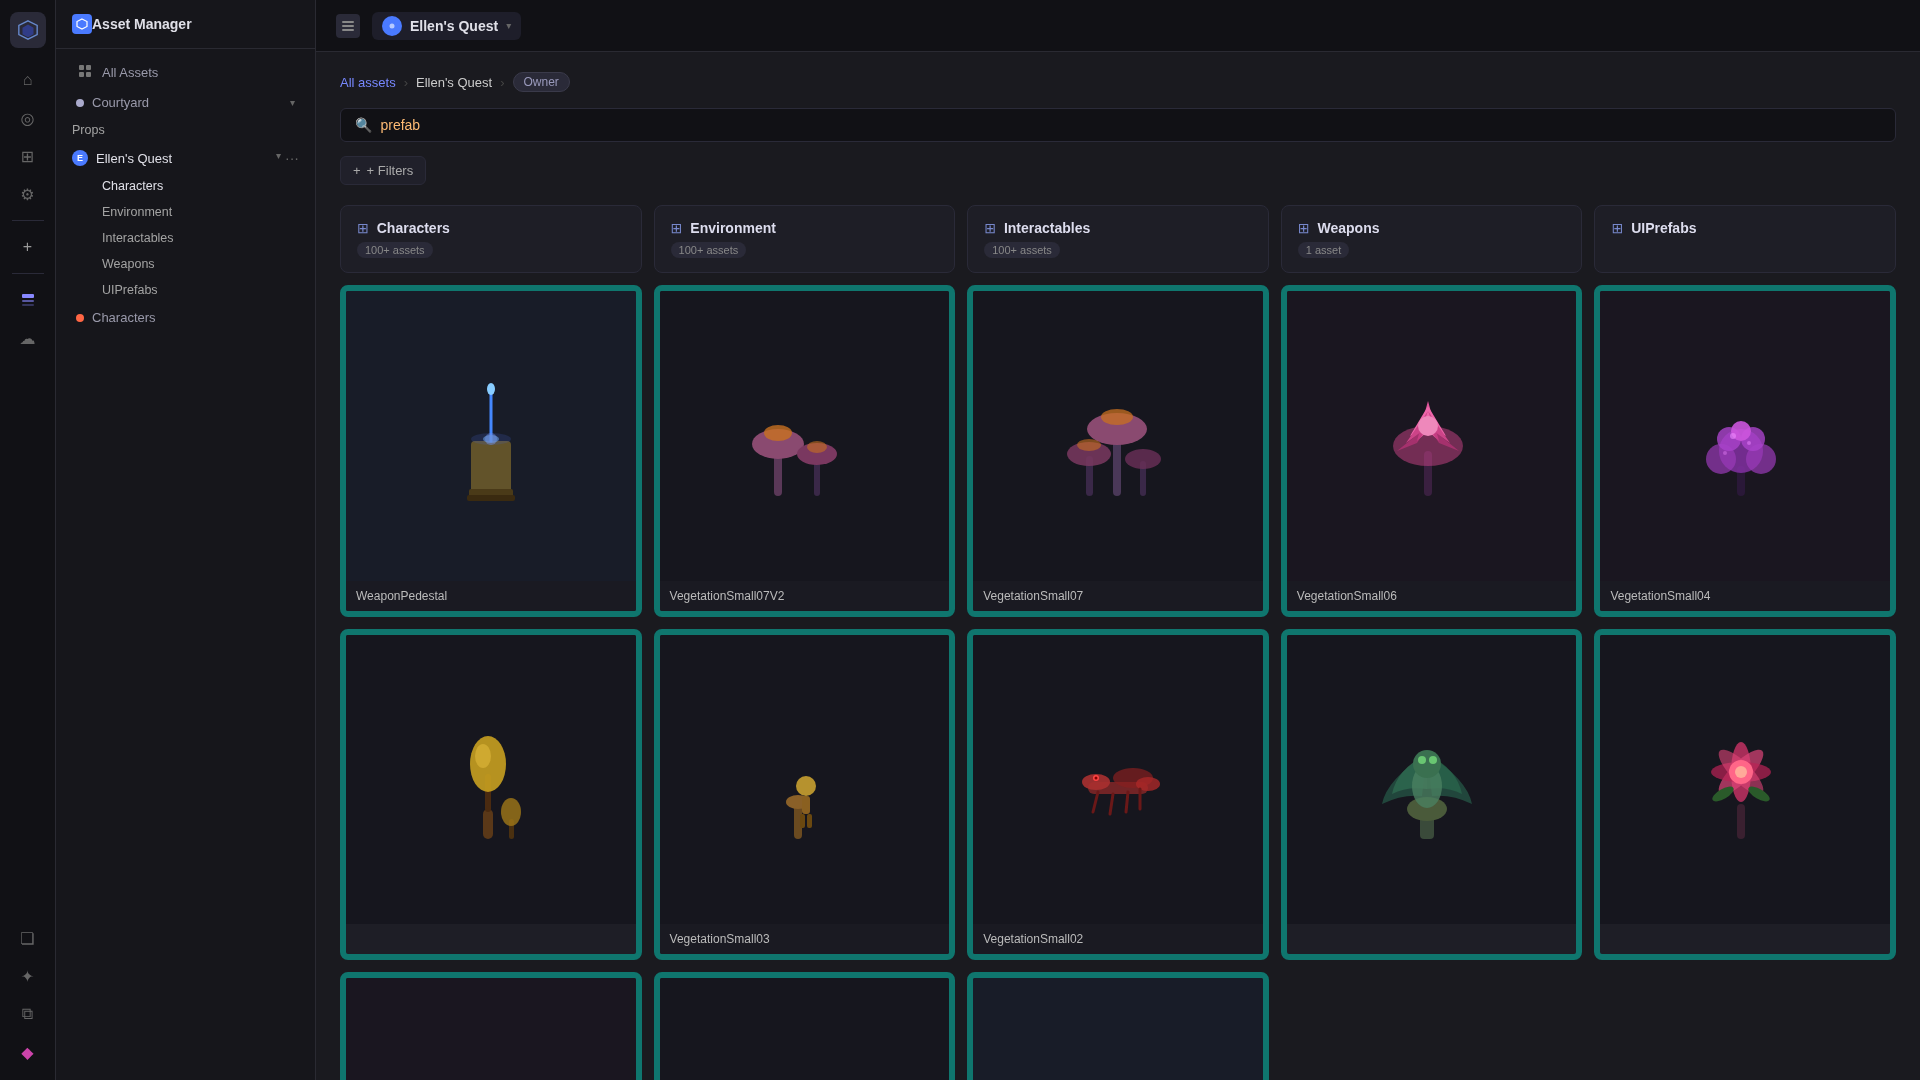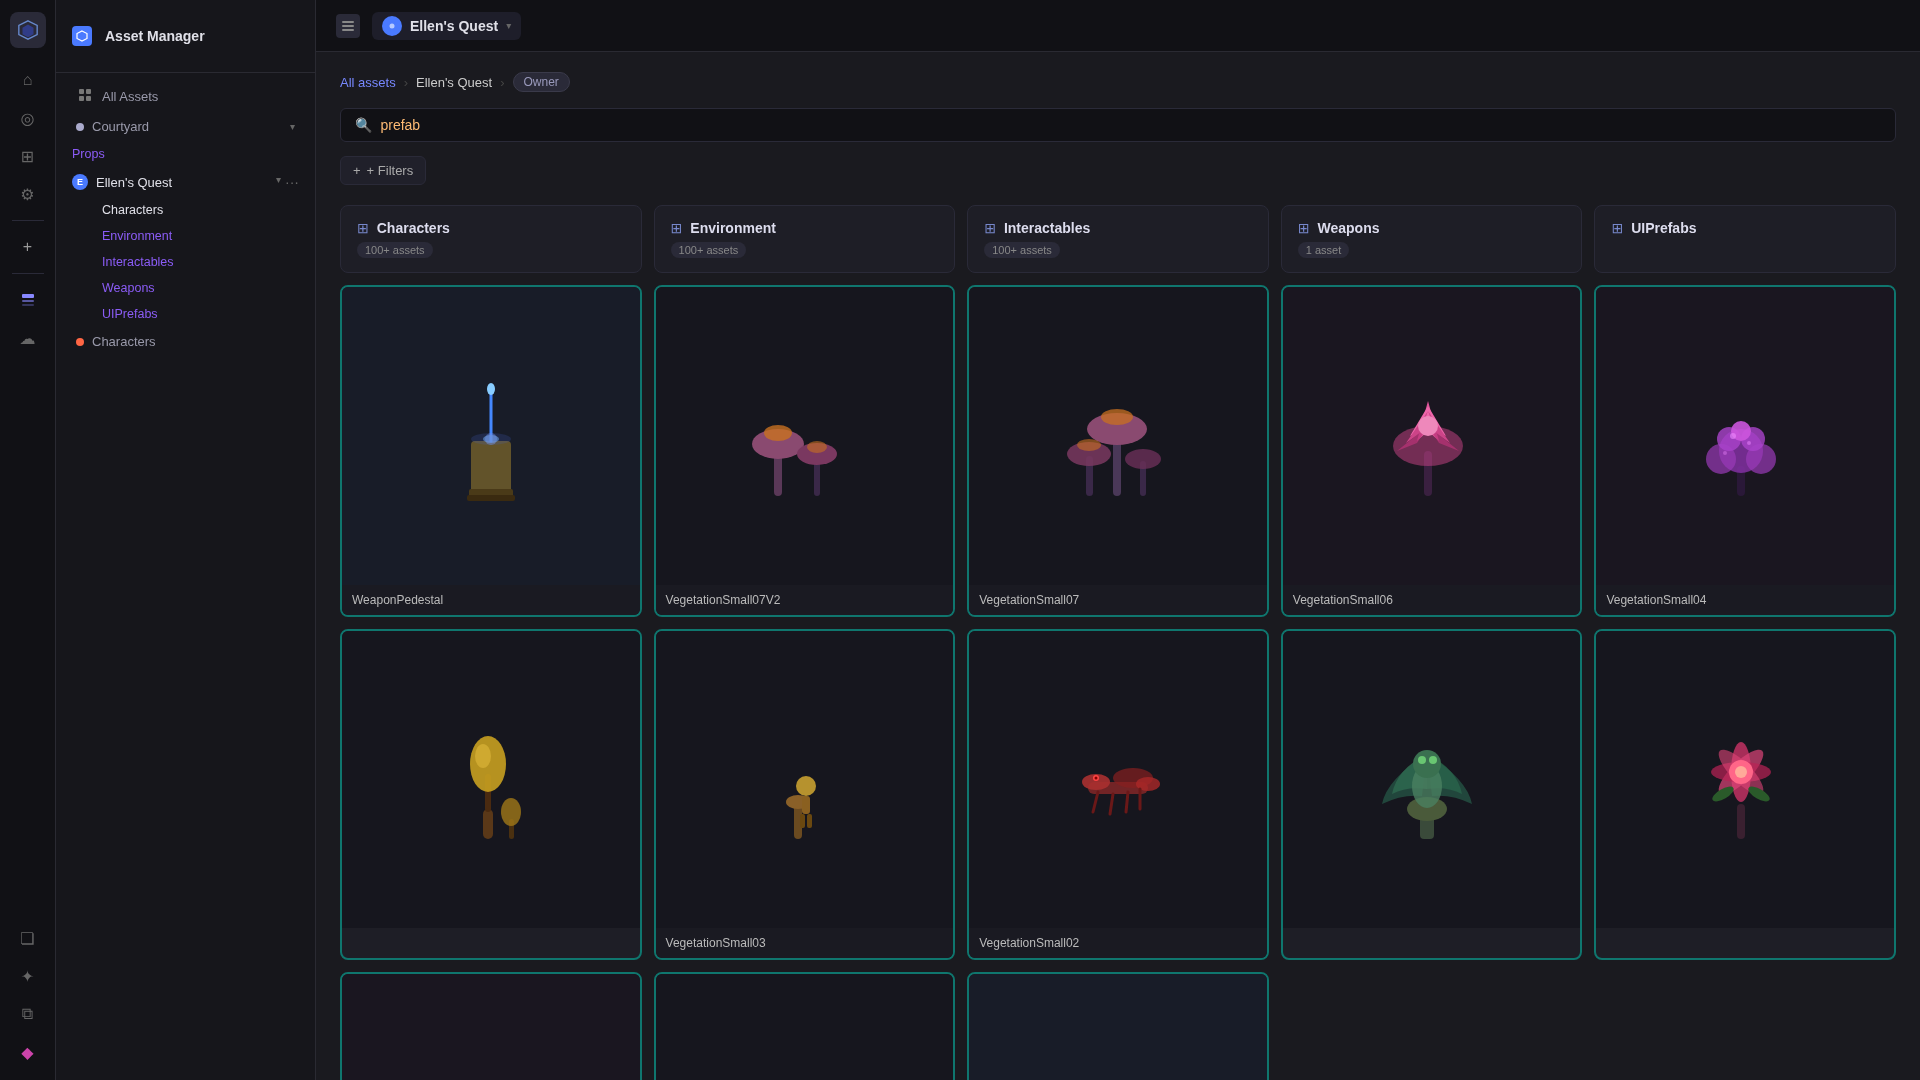--- a/index.html
+++ b/index.html
@@ -50,24 +50,24 @@
     .sidebar {
       width: 260px;
       background: #16161b;
       border-right: 1px solid #2a2a32;
       display: flex;
       flex-direction: column;
       flex-shrink: 0;
       overflow-y: auto;
     }
     .sidebar-header {
-      padding: 26px 16px;
-      display: flex;
-      align-items: center;
-      gap: 13px;
+      padding: 14px 16px;
+      display: flex;
+      align-items: center;
+      gap: 0;
       border-bottom: 1px solid #2a2a32;
     }
     .sidebar-header-icon {
       width: 20px; height: 20px;
       background: #4a7aff;
       border-radius: 4px;
       display: flex; align-items: center; justify-content: center;
       font-size: 10px; color: white;
     }
     .sidebar-header-title {
@@ -92,21 +92,21 @@
       width: 8px; height: 8px;
       border-radius: 50%;
       display: inline-block;
       flex-shrink: 0;
     }
     .sidebar-sub-item {
       display: flex;
       align-items: center;
       padding: 6px 12px;
       cursor: pointer;
-      color: #8b5cf6;
+      color: #a3a3a3;
       font-size: 12.5px;
       border-radius: 4px;
       margin: 0 4px;
     }
     .sidebar-sub-item.active-sub { color: #e0e0e8; }
     .sidebar-ellen {
       display: flex;
       align-items: center;
       gap: 8px;
       padding: 7px 12px;
@@ -285,21 +285,21 @@
     }
 
     
     .assets-grid {
       display: grid;
       grid-template-columns: repeat(5, 1fr);
       gap: 12px;
     }
     .asset-card {
       background: #1e1e26;
-      border: 2px solid #0f766e;
+      border: 6px solid #0f766e;
       border-radius: 8px;
       overflow: hidden;
       cursor: pointer;
       position: relative;
     }
     .asset-thumb {
       width: 100%;
       aspect-ratio: 1;
       background: #252530;
       display: flex;

